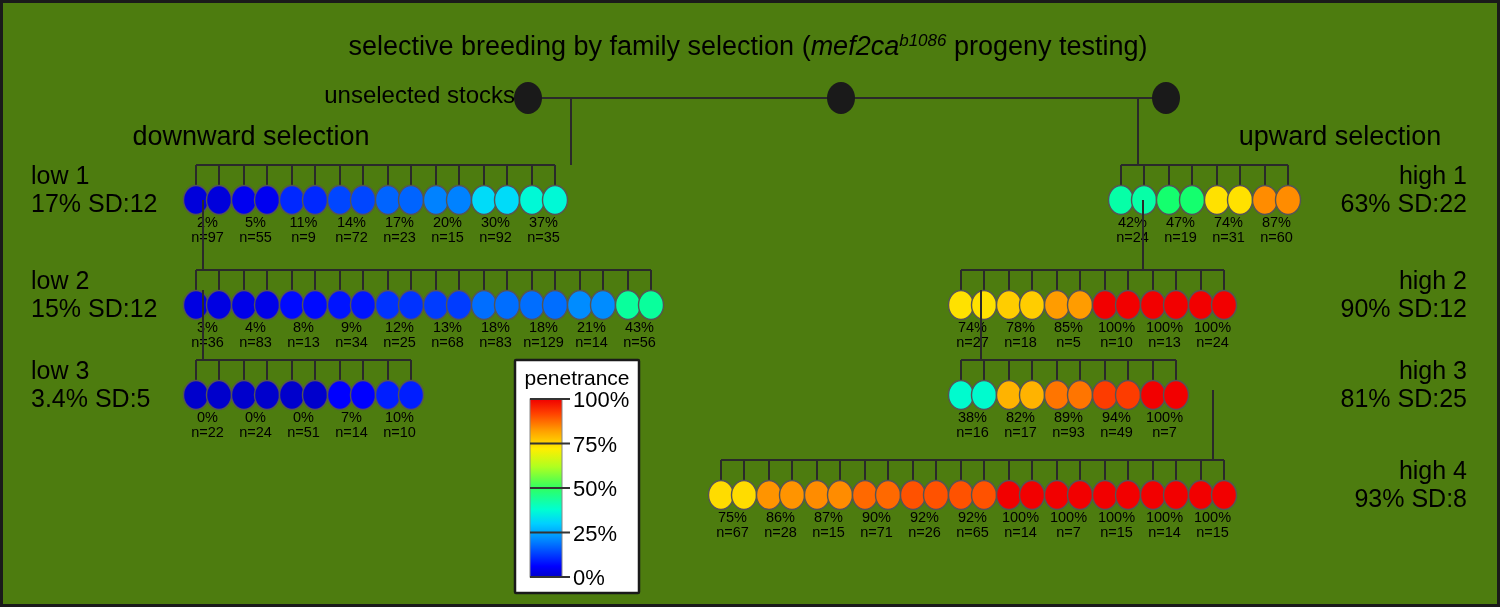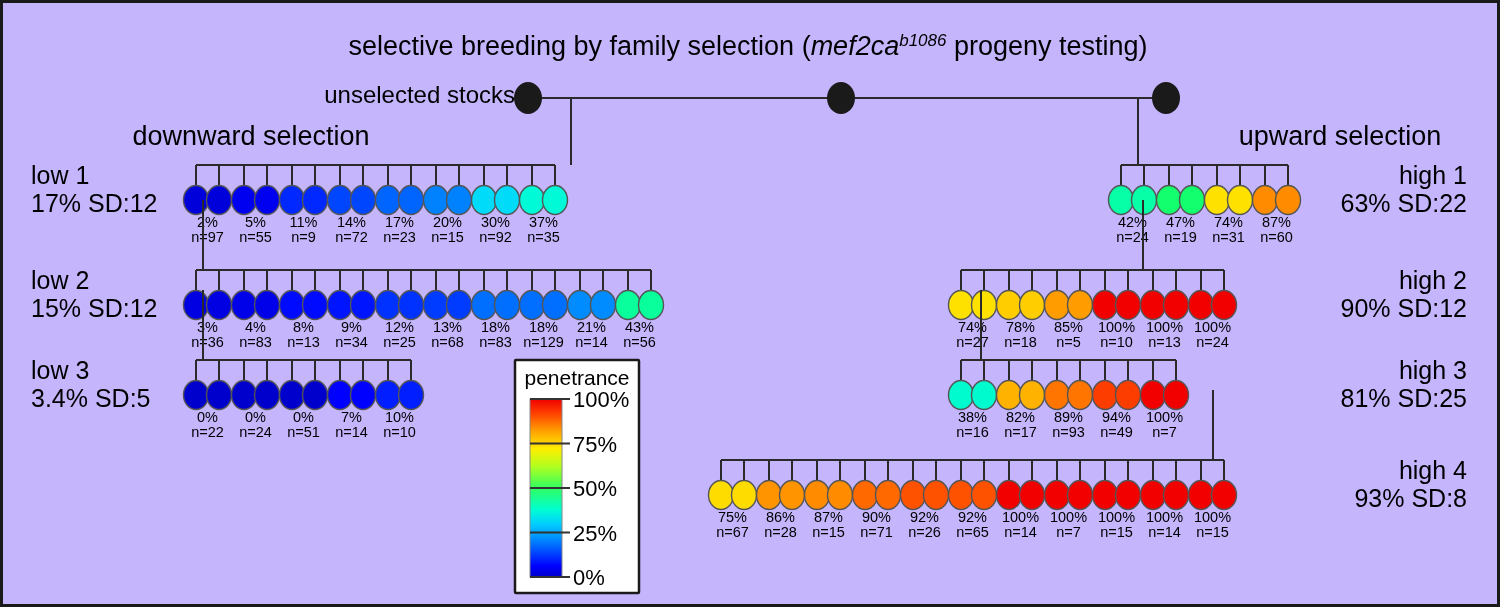--- a/index.html
+++ b/index.html
@@ -1,17 +1,17 @@
 <!DOCTYPE html>
 <html><head>
 <meta charset="utf-8">
 <style>
   html,body{margin:0;padding:0;background:#fff;}
   body{font-family:"Liberation Sans","DejaVu Sans",sans-serif;}
-  #frame{position:relative;width:1500px;height:607px;background:#c4b5fd;
+  #frame{position:relative;width:1500px;height:607px;background:#4d7c0f;
          border:3px solid #1a1a1a;box-sizing:border-box;overflow:hidden;}
   svg{display:block;}
   text{font-family:"Liberation Sans","DejaVu Sans",sans-serif;fill:#000;}
   .title{font-size:27px;}
   .title-italic{font-style:italic;}
   .gen-label{font-size:25px;}
   .unselected-label{font-size:24px;}
   .dir-label{font-size:27px;}
   .val{font-size:14.5px;}
   .legend-title{font-size:21px;}

